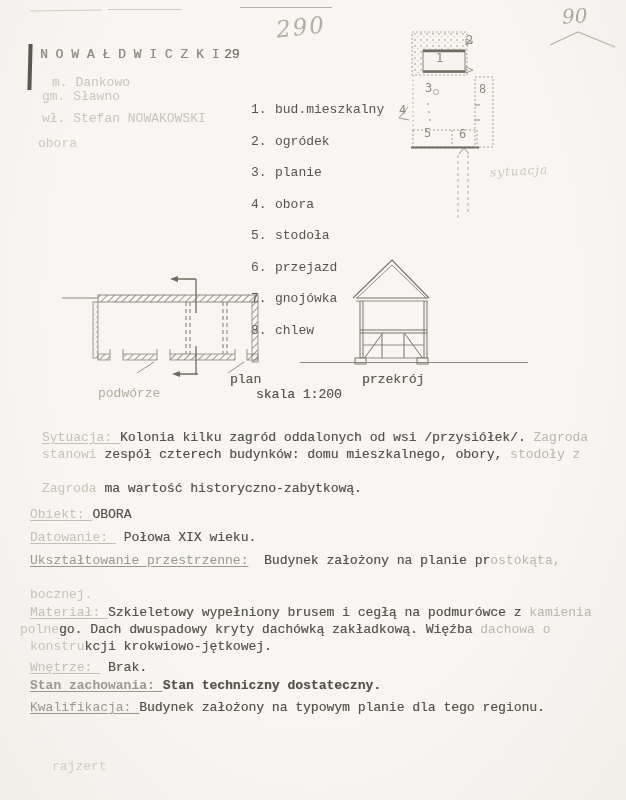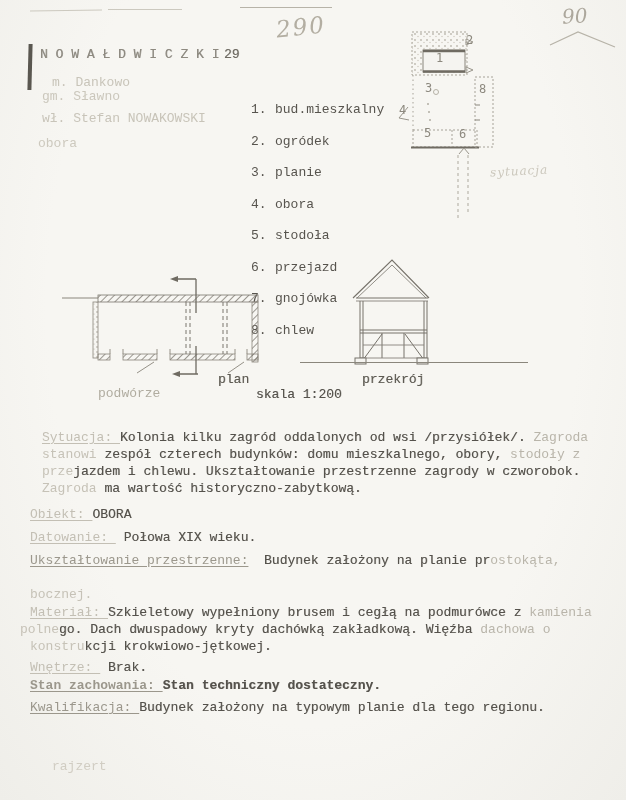--- a/index.html
+++ b/index.html
@@ -149,27 +149,26 @@
         <line x1="364" y1="110" x2="345" y2="84"></line>
     </g>
     <line x1="303" y1="95" x2="364" y2="95" stroke="#86827a" stroke-width="0.9"></line>
     <line x1="300" y1="108" x2="367" y2="108" stroke="#86827a" stroke-width="0.9"></line>
     <rect x="295" y="108" width="11" height="6" fill="#f5f4f0" stroke="#76726a"></rect>
     <rect x="357" y="108" width="11" height="6" fill="#f5f4f0" stroke="#76726a"></rect>
     <line x1="240" y1="112.5" x2="468" y2="112.5" stroke="#8a867c"></line>
   </svg>
 
   <div class="t" style="left:98px;top:387px;color:#b0aca0;">podwórze</div>
-  <div class="t ink" style="left:218px;top:373px;color:#5d5a52;">plan</div>
+  <div class="t ink" style="left:230px;top:373px;color:#5d5a52;">plan</div>
   <div class="t ink" style="left:256px;top:388px;">skala 1:200</div>
   <div class="t ink" style="left:362px;top:373px;color:#5d5a52;">przekrój</div>
 
   <div class="t" style="left:42px;top:431px;"><span class="lbl">Sytuacja: </span><span class="ink">Kolonia kilku zagród oddalonych od wsi /przysiółek/. </span><span class="fade">Zagroda</span></div>
   <div class="t" style="left:42px;top:448px;"><span class="pre">stanowi </span><span class="ink">zespół czterech budynków: domu mieszkalnego, obory, </span><span class="fade">stodoły z</span></div>
-  <div class="t" style="left:42px;top:465px;"><span class="pre">prze</span><span class="ink">jazdem i chlewu. Ukształtowanie przestrzenne zagrody w czworobok.</span></div>
   <div class="t" style="left:42px;top:482px;"><span class="pre">Zagroda </span><span class="ink">ma wartość historyczno-zabytkową.</span></div>
 
   <div class="t" style="left:30px;top:508px;"><span class="lbl">Obiekt: </span><span class="ink">OBORA</span></div>
 
   <div class="t" style="left:30px;top:531px;"><span class="lbl">Datowanie: </span><span class="ink"> Połowa XIX wieku.</span></div>
 
   <div class="t" style="left:30px;top:554px;"><span class="lbl-mid">Ukształtowanie przestrzenne:</span><span class="ink">  Budynek założony na planie pr</span><span class="fade">ostokąta,</span></div>
   <div class="t" style="left:30px;top:588px;"><span class="pre">bocznej.</span></div>
 
   <div class="t" style="left:30px;top:606px;"><span class="lbl">Materiał: </span><span class="ink">Szkieletowy wypełniony brusem i cegłą na podmurówce z </span><span class="fade">kamienia</span></div>

